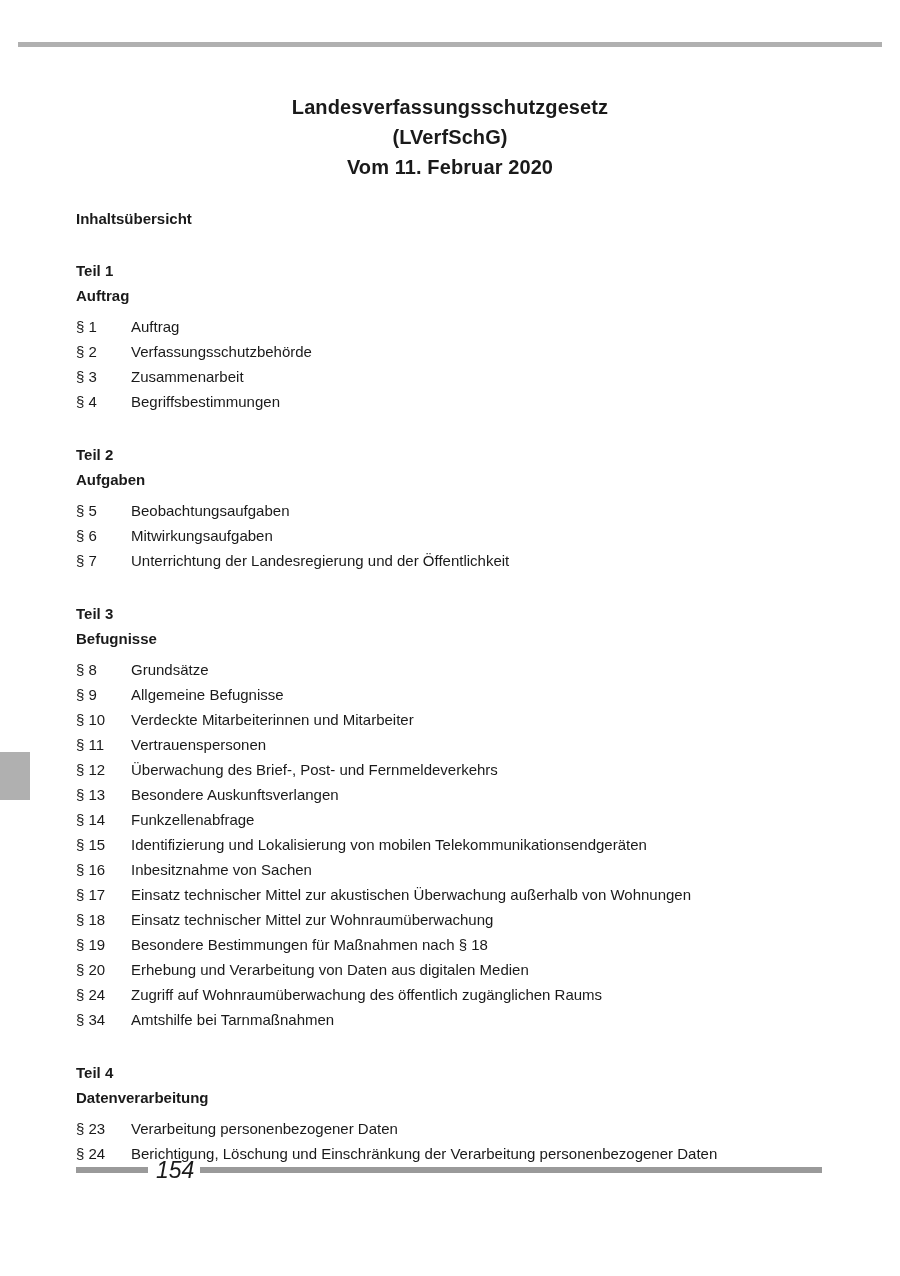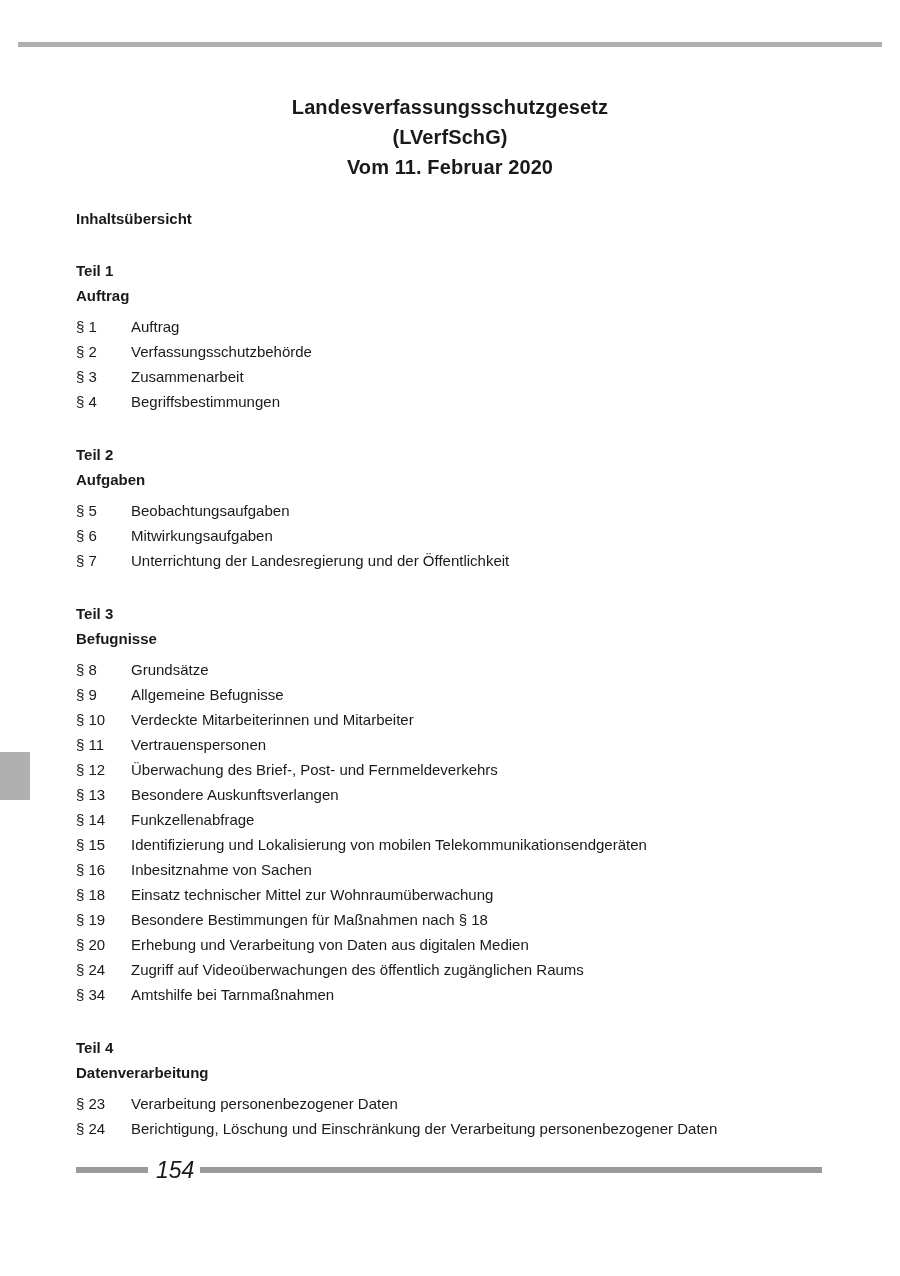--- a/index.html
+++ b/index.html
@@ -228,34 +228,38 @@
         </div>
         <div class="entry">
           <span class="entry-num">§ 15</span>
           <span class="entry-title">Identifizierung und Lokalisierung von mobilen Telekommunikationsendgeräten</span>
         </div>
         <div class="entry">
           <span class="entry-num">§ 16</span>
           <span class="entry-title">Inbesitznahme von Sachen</span>
         </div>
         <div class="entry">
+          <span class="entry-num">§ 17</span>
+          <span class="entry-title">Einsatz technischer Mittel zur akustischen Überwachung außerhalb von Wohnungen</span>
+        </div>
+        <div class="entry">
           <span class="entry-num">§ 18</span>
           <span class="entry-title">Einsatz technischer Mittel zur Wohnraumüberwachung</span>
         </div>
         <div class="entry">
           <span class="entry-num">§ 19</span>
           <span class="entry-title">Besondere Bestimmungen für Maßnahmen nach § 18</span>
         </div>
         <div class="entry">
           <span class="entry-num">§ 20</span>
           <span class="entry-title">Erhebung und Verarbeitung von Daten aus digitalen Medien</span>
         </div>
         <div class="entry">
           <span class="entry-num">§ 24</span>
-          <span class="entry-title">Zugriff auf Videoüberwachungen des öffentlich zugänglichen Raums</span>
+          <span class="entry-title">Zugriff auf Wohnraumüberwachung des öffentlich zugänglichen Raums</span>
         </div>
         <div class="entry">
           <span class="entry-num">§ 34</span>
           <span class="entry-title">Amtshilfe bei Tarnmaßnahmen</span>
         </div>
       </div>
     </div>
 
     <div class="part">
       <div class="part-number">Teil 4</div>

